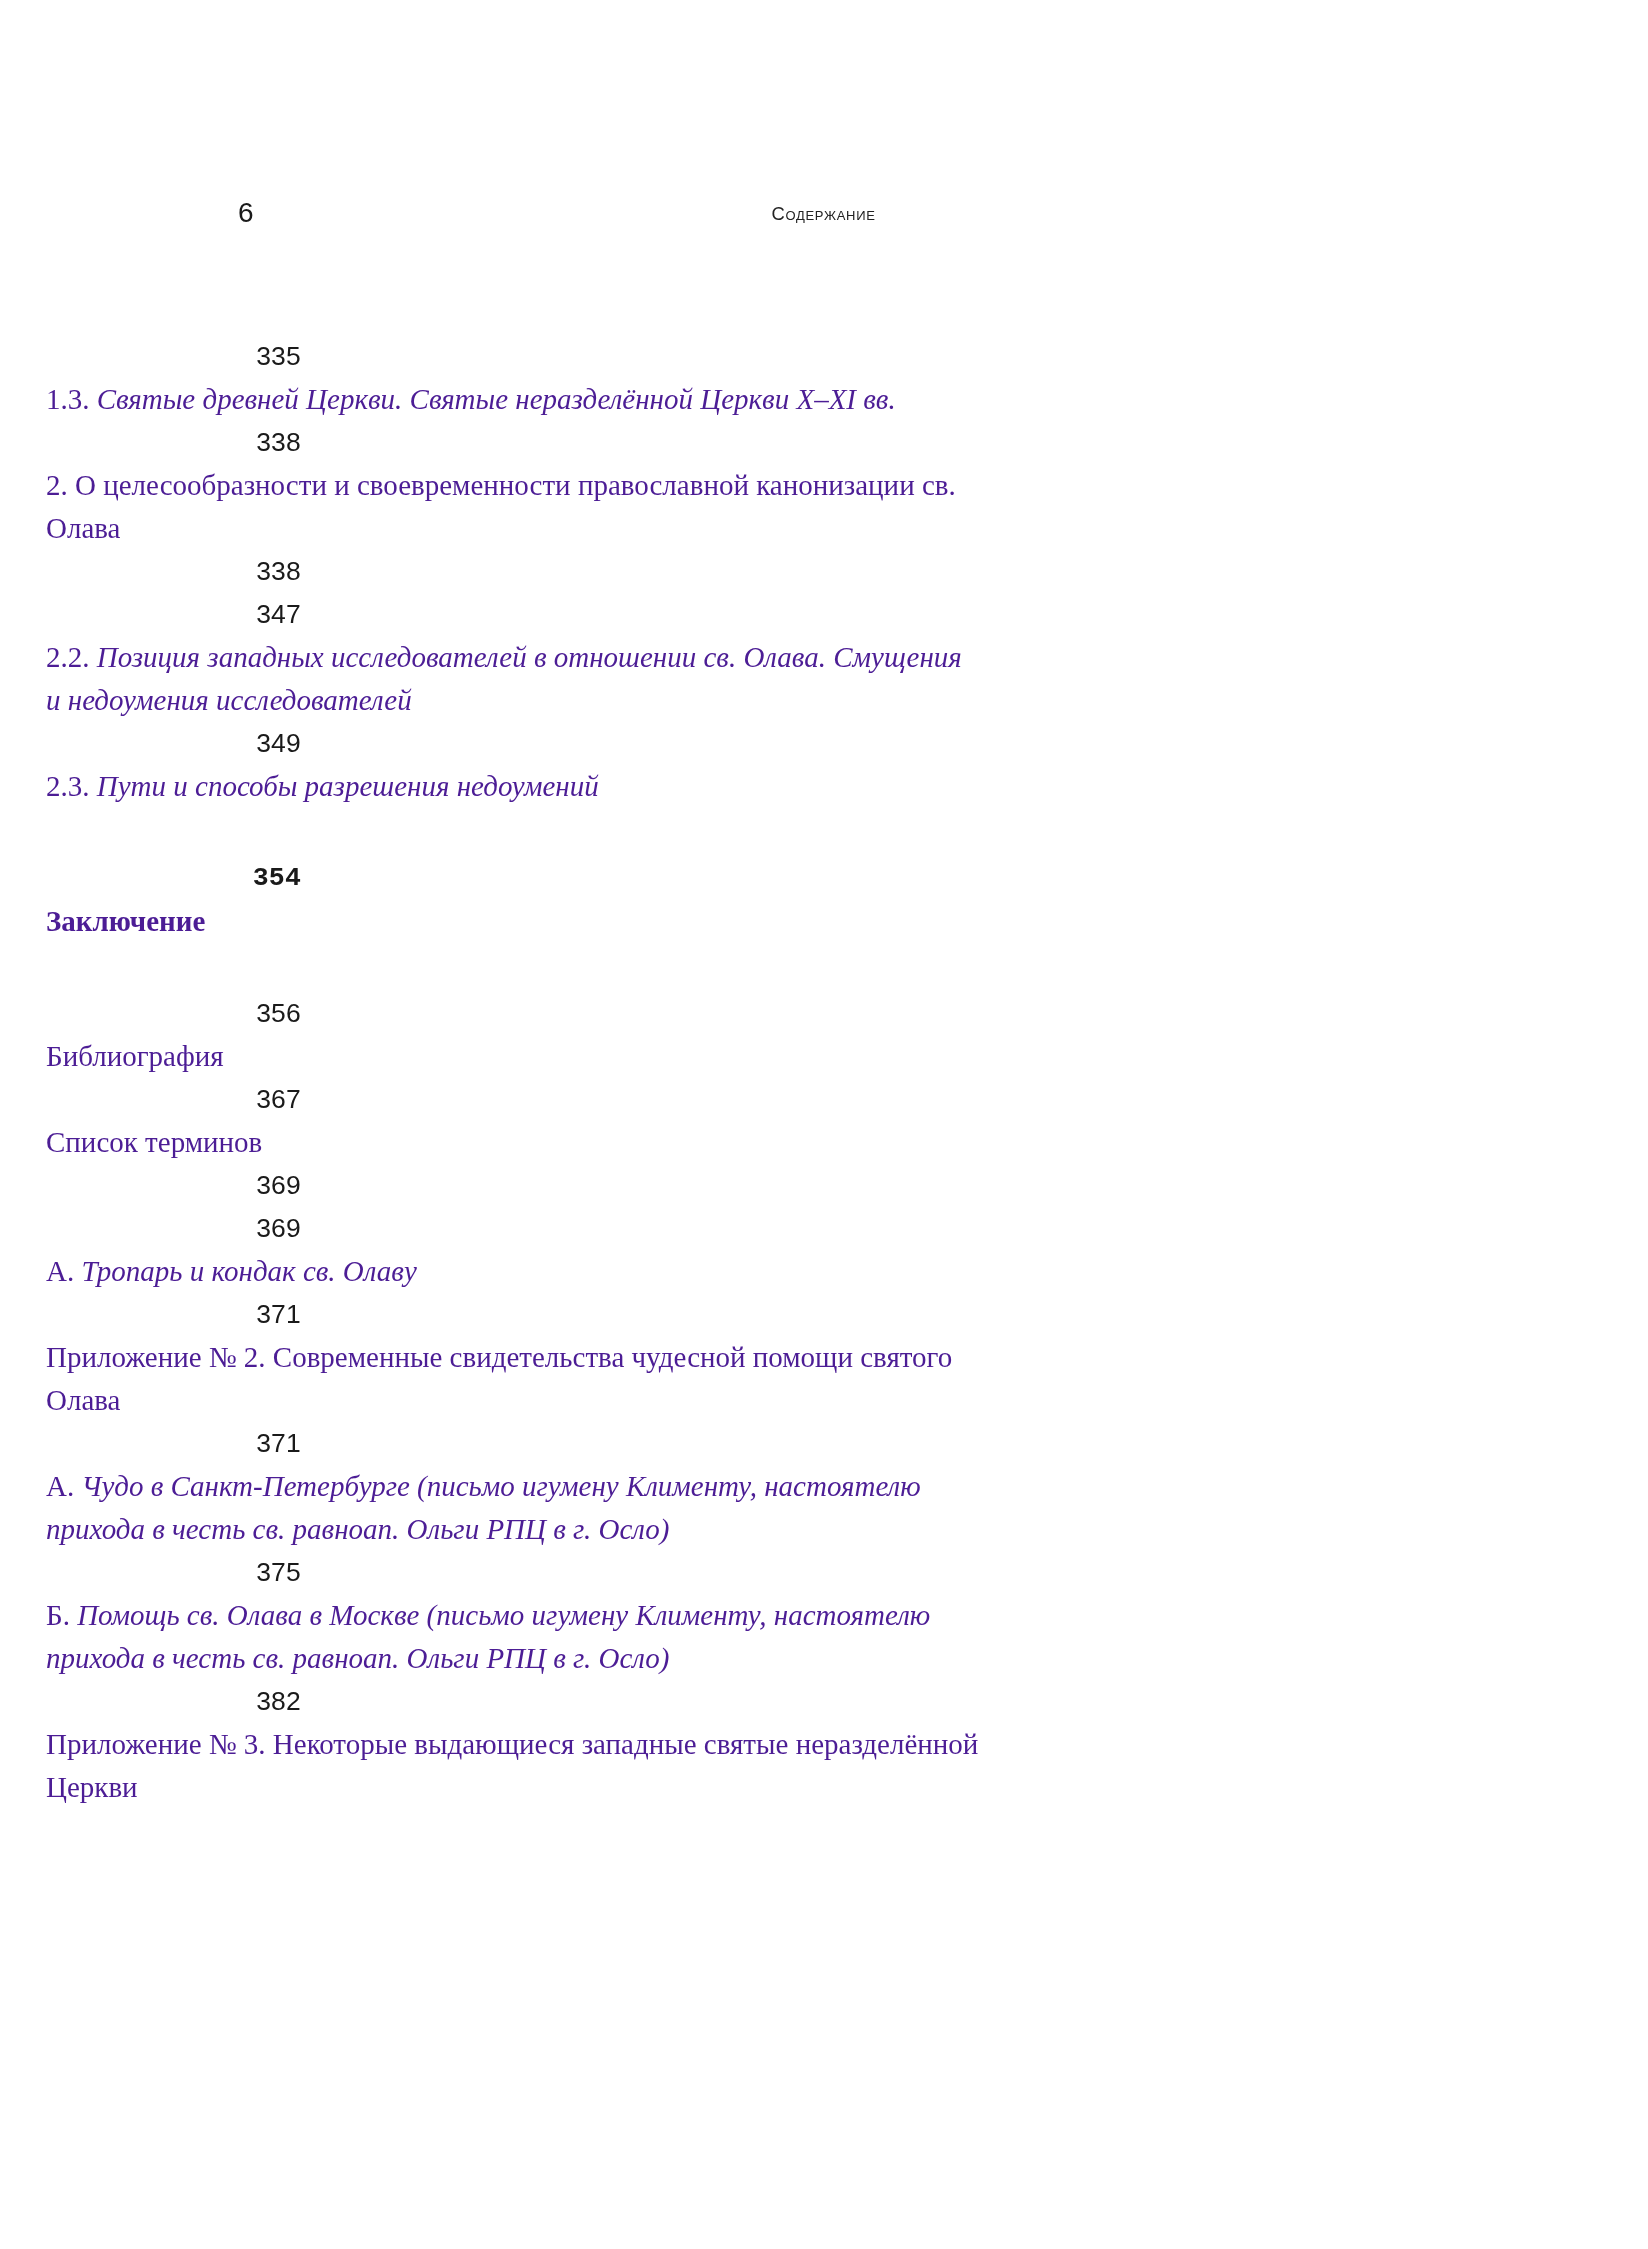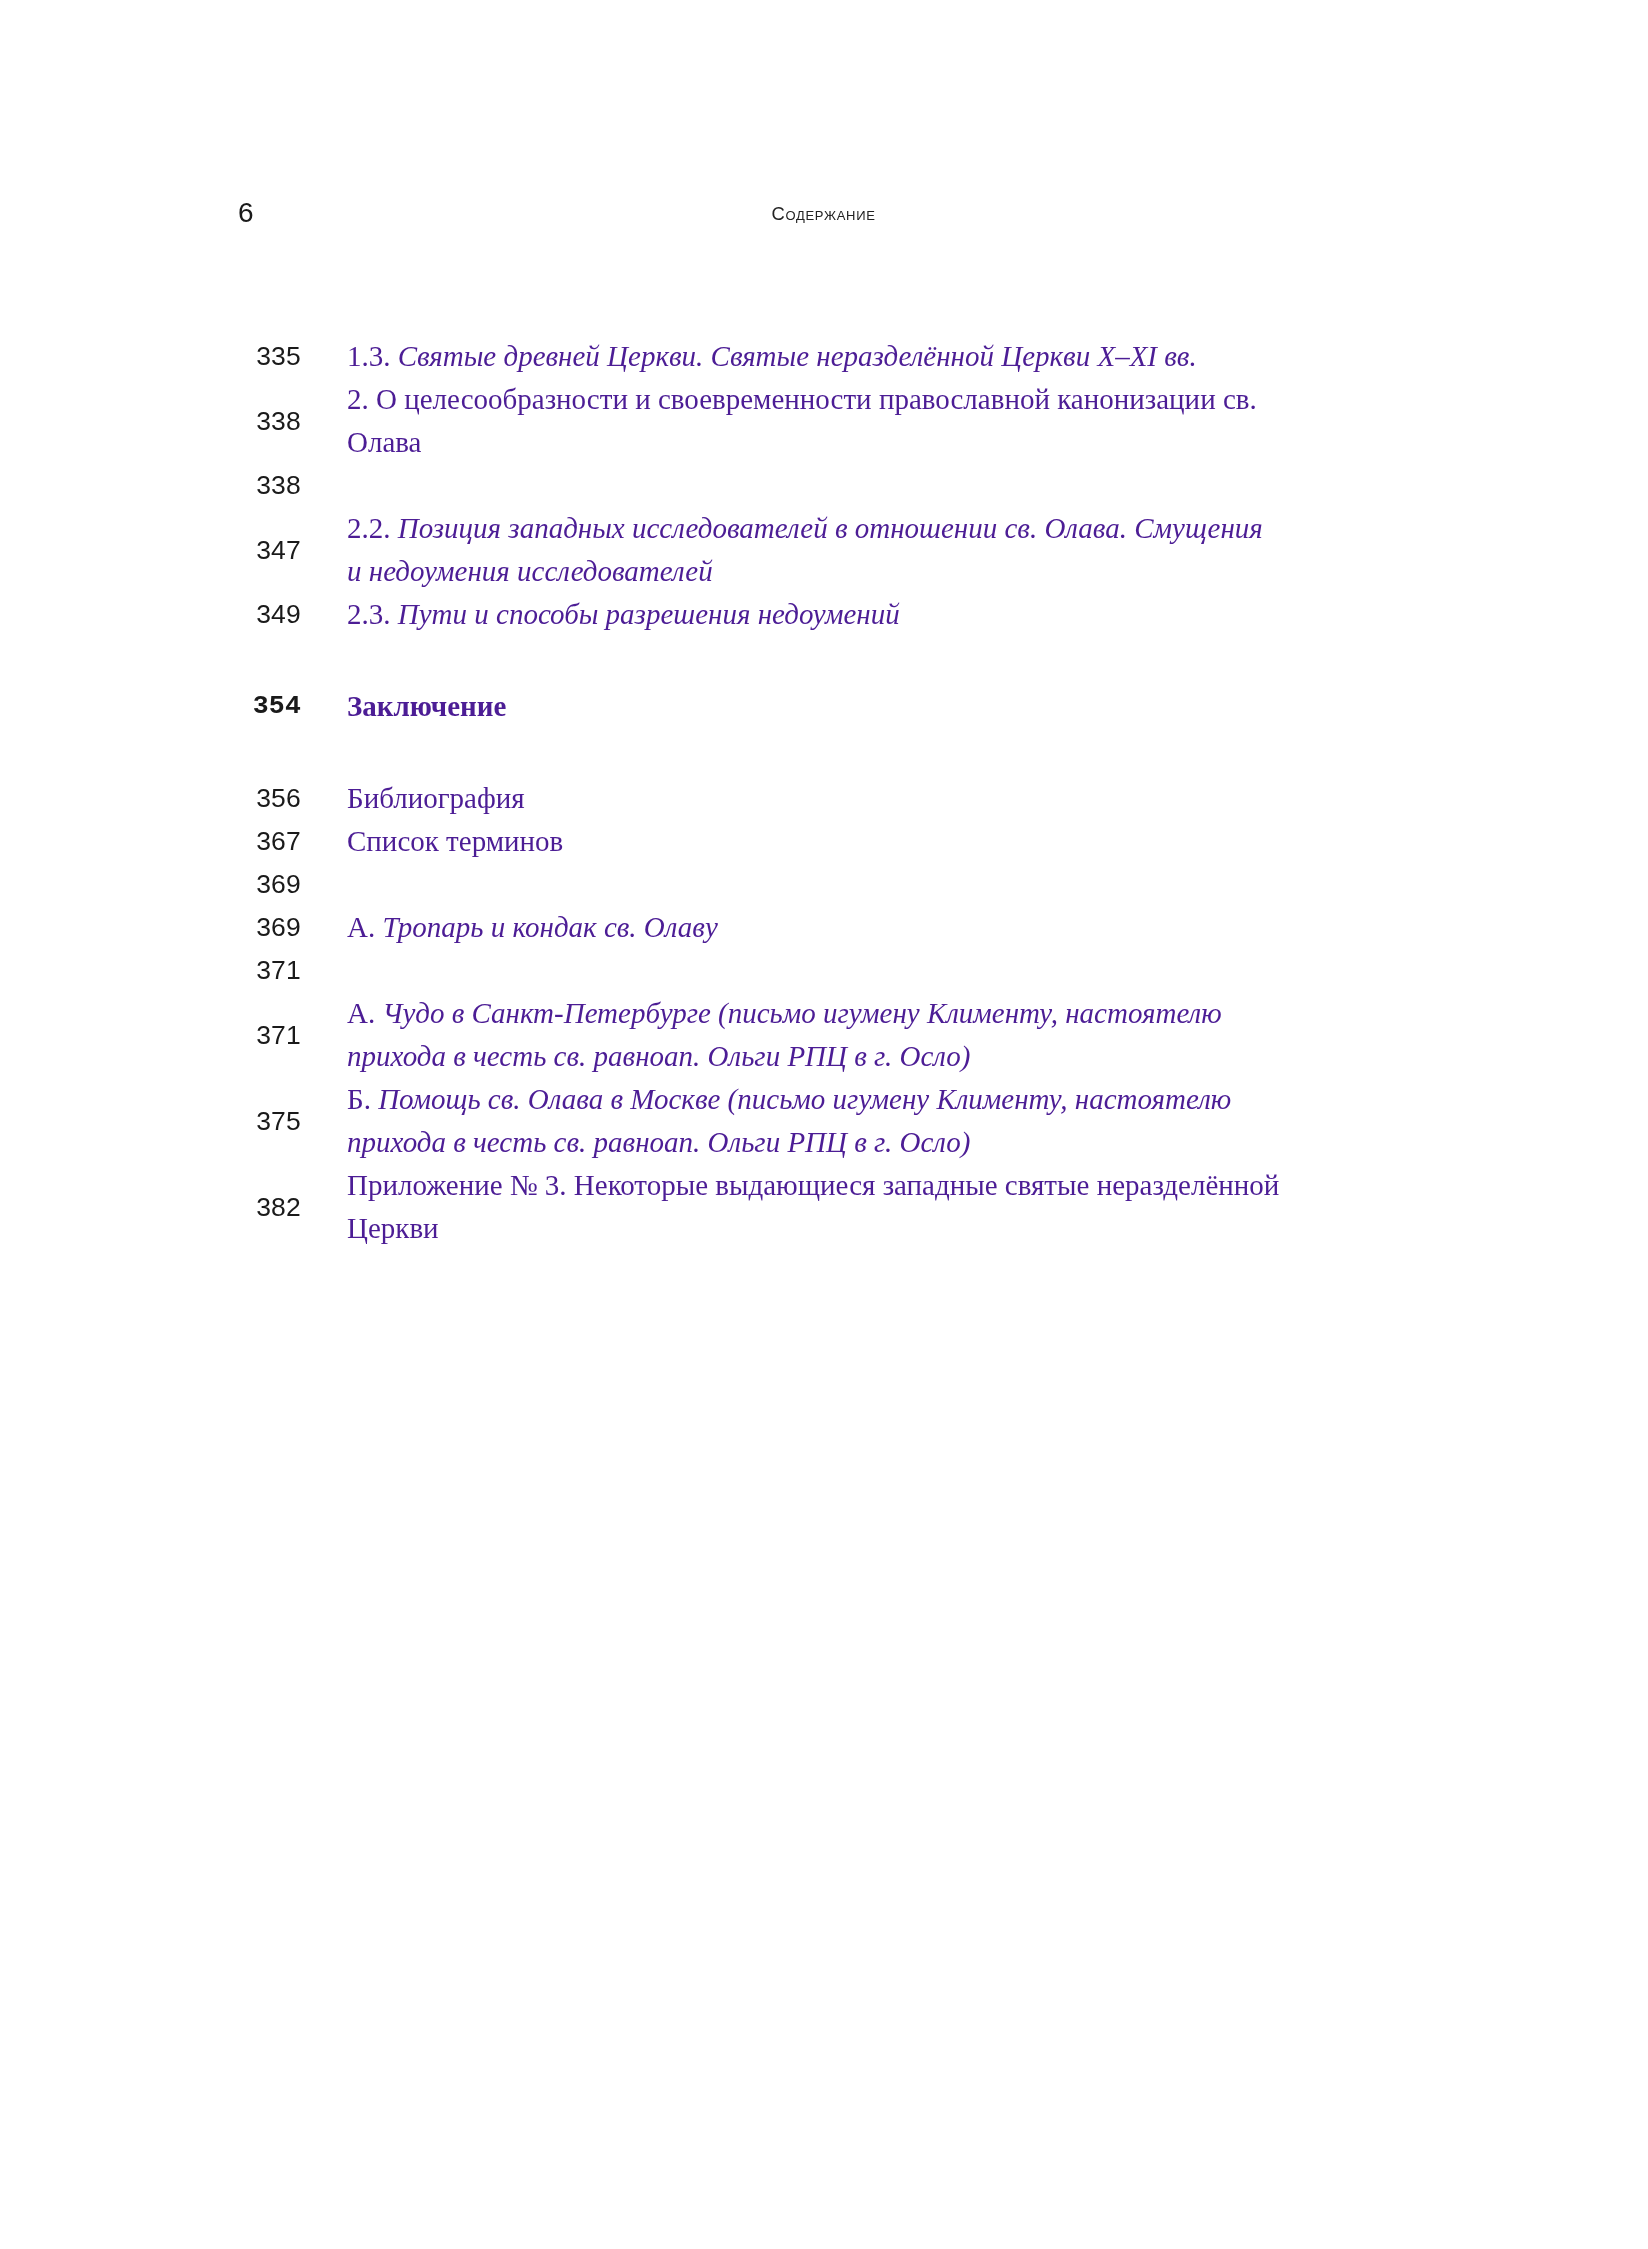--- a/index.html
+++ b/index.html
@@ -61,24 +61,25 @@
   .toc {
     position: absolute;
     left: 0;
     top: 335px;
     width: 1648px;
   }
 
   .toc-entry {
     position: relative;
     display: flex;
-    align-items: center;
+    align-items: flex-start;
     font-size: 29px;
     line-height: 43px;
     margin: 0;
+    flex-direction: column;
   }
 
   .toc-entry .num {
     flex: 0 0 auto;
     width: 90px;
     margin-left: 211px;
     text-align: right;
     font-family: "Liberation Sans", "DejaVu Sans", sans-serif;
     font-size: 26.5px;
     line-height: 43px;
@@ -156,20 +157,21 @@
       </div>
       <div class="toc-entry">
         <div class="num">369</div>
       </div>
       <div class="toc-entry">
         <div class="num">369</div>
         <div class="label"><span class="pre">А. </span><span class="it">Тропарь и кондак св. Олаву</span></div>
       </div>
       <div class="toc-entry">
         <div class="num">371</div>
+        <div class="label"><span class="rm">Приложение № 2. Современные свидетельства чудесной помощи святого Олава</span></div>
       </div>
       <div class="toc-entry">
         <div class="num">371</div>
         <div class="label"><span class="pre">А. </span><span class="it">Чудо в Санкт-Петербурге (письмо игумену Клименту, настоятелю прихода в честь св. равноап. Ольги РПЦ в г. Осло)</span></div>
       </div>
       <div class="toc-entry">
         <div class="num">375</div>
         <div class="label"><span class="pre">Б. </span><span class="it">Помощь св. Олава в Москве (письмо игумену Клименту, настоятелю прихода в честь св. равноап. Ольги РПЦ в г. Осло)</span></div>
       </div>
       <div class="toc-entry">

